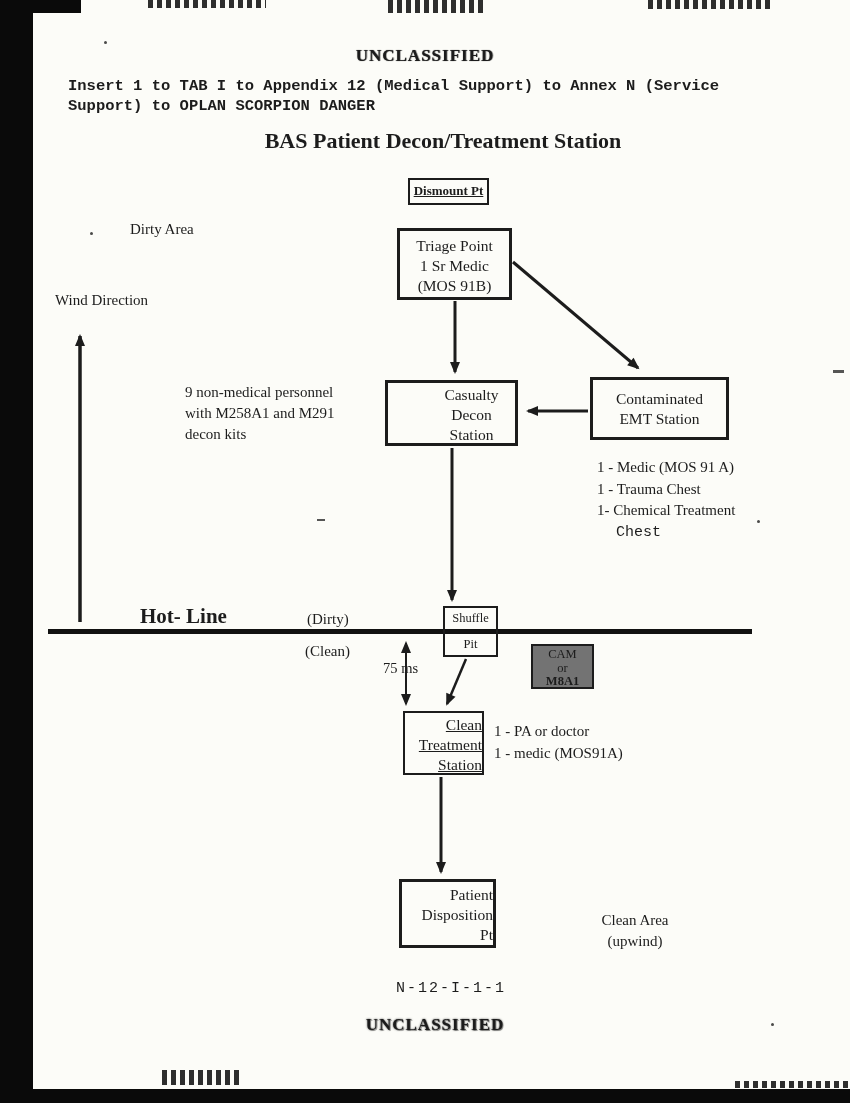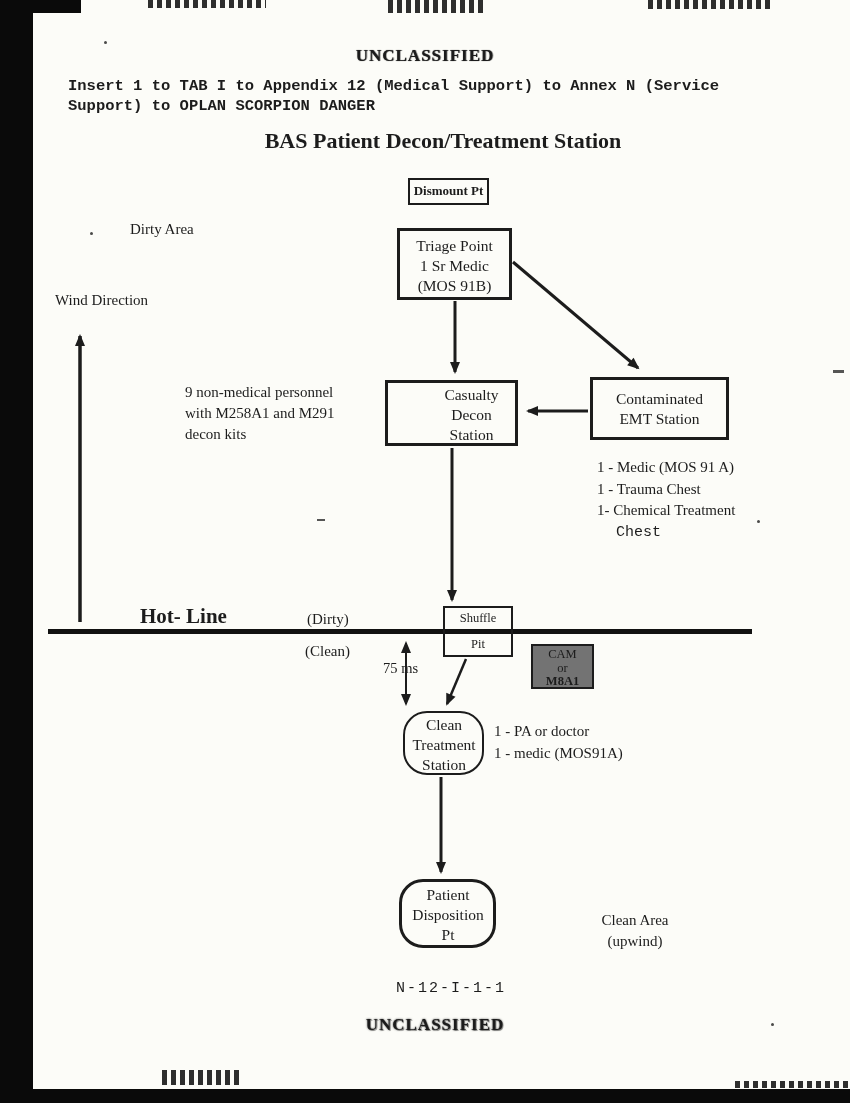--- a/index.html
+++ b/index.html
@@ -9,23 +9,23 @@
     font-family:"Liberation Serif", serif;
   }
   .abs{position:absolute;}
   .label{position:absolute;font-size:15px;white-space:nowrap;z-index:6;}
   .mono{font-family:"Liberation Mono", monospace;}
   .box{
     position:absolute;border:3px solid #1c1c1c;background:#fcfcf8;
     text-align:center;font-size:15.5px;line-height:20px;z-index:6;
     box-sizing:border-box;
   }
-  .box.thin{border-width:2px;}
+  .box.thin{border-width:2px;text-decoration:underline;}
   .box .bl{display:block;}
-  .leftalign{text-align:center;padding-left:1px;border-radius:24px;}
+  .leftalign{text-align:right;padding-left:1px;}
   .smudge{text-shadow:0 0 1px rgba(20,20,20,.7), 1px 0 0 rgba(0,0,0,.3);}
   .heavysmudge{text-shadow:0 0 2px rgba(20,20,20,.8), 1px 1px 0 rgba(0,0,0,.35);}
   
   .art{position:absolute;background:#0a0a0a;z-index:8;}
   .speckle{
     position:absolute;z-index:8;opacity:.85;
     background:repeating-linear-gradient(90deg,#0a0a0a 0 5px,transparent 5px 9px);
   }
   .speck{position:absolute;background:#1d1d1d;z-index:8;opacity:.8;border-radius:50%;}
   .dash{position:absolute;background:#1d1d1d;z-index:8;opacity:.75;}
@@ -102,21 +102,21 @@
     <span class="bl">Casualty</span>
     <span class="bl">Decon</span>
     <span class="bl">Station</span>
   </div>
 
   <div class="box" style="left:590px;top:377px;width:139px;height:63px;padding-top:9px;">
     <span class="bl">Contaminated</span>
     <span class="bl">EMT Station</span>
   </div>
 
-  <div class="shuffle-box" style="left:443px;top:606px;width:70px;height:51px;">
+  <div class="shuffle-box" style="left:443px;top:606px;width:55px;height:51px;">
     <span>Shuffle</span>
     <span>Pit</span>
   </div>
 
   <div class="cam-box" style="left:531px;top:644px;width:63px;height:45px;">
     <span class="bl" style="display:block;">CAM</span>
     <span class="bl" style="display:block;">or</span>
     <span class="bl" style="display:block;font-weight:bold;">M8A1</span>
   </div>
 

